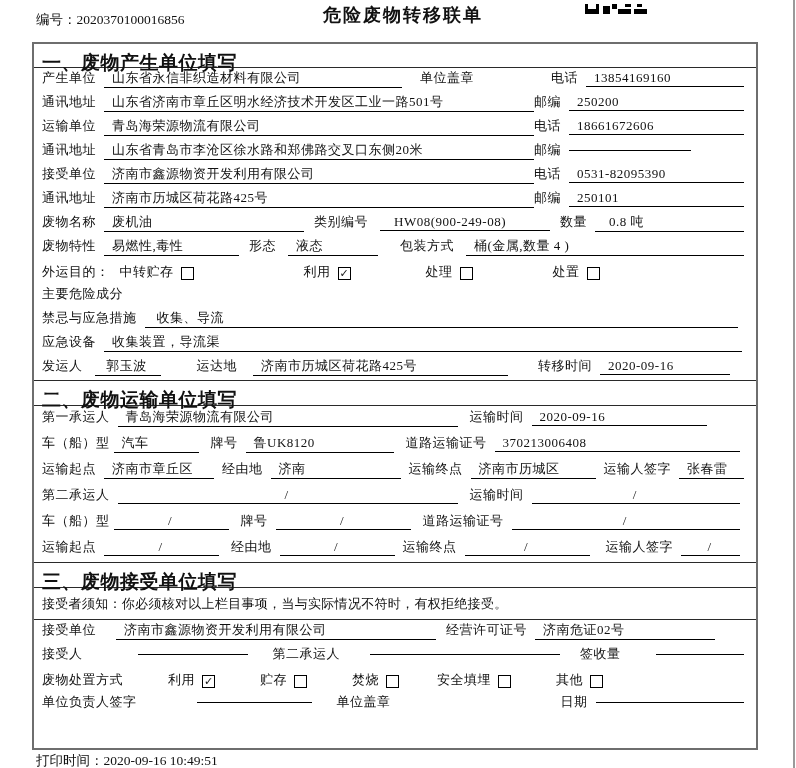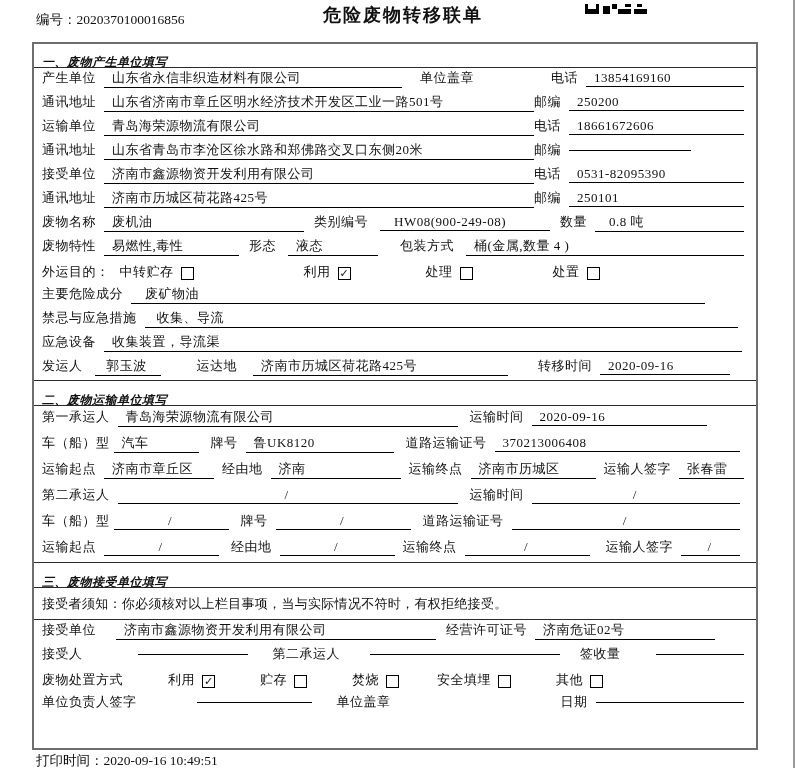--- a/index.html
+++ b/index.html
@@ -8,21 +8,21 @@
 
   .doc-number { position:absolute; left:36px; top:11px; font-size:13.5px; white-space:nowrap; }
   .doc-title  { position:absolute; left:323px; top:3px; font-size:18px; font-weight:bold; letter-spacing:2px; white-space:nowrap; }
   .qr-frag    { position:absolute; left:585px; top:0; width:62px; height:10px; }
   .page-edge  { position:absolute; left:793px; top:0; width:2px; height:768px; background:#9a9a9a; }
 
   .form-table { position:absolute; left:32px; top:42px; width:726px; height:708px;
                 border:2px solid #6e6e6e; background:#fff; display:flex; flex-direction:column; }
 
   .sec    { flex:none; height:24px; display:flex; align-items:center; padding:14px 6px 0 8px;
-            font-size:12px; font-weight:bold; border-bottom:1.5px solid #2a2a2a; letter-spacing:.5px;font-style:italic; }
+            font-size:19px; font-weight:bold; border-bottom:1.5px solid #2a2a2a; letter-spacing:.5px; }
   .sec.bt { height:26px; border-top:1.5px solid #2a2a2a; }
   .notice { flex:none; height:32px; display:flex; align-items:center; padding:0 6px 0 8px;
             font-size:13px; border-bottom:1.5px solid #2a2a2a; letter-spacing:.3px; }
 
   .row   { flex:none; display:flex; align-items:center; padding:0 6px 4px 8px; font-size:13px; }
   .rh24  { height:24px; }
   .rh26  { height:26px; }
 
   .lbl   { flex:none; white-space:nowrap; letter-spacing:.5px; }
   .fill  { flex:none; border-bottom:1px solid #000; white-space:nowrap; overflow:hidden;
@@ -146,21 +146,20 @@
       <span class="cb"></span>
     </span>
     <span class="opt ml80">
       <span class="lbl">处置</span>
       <span class="cb"></span>
     </span>
   </div>
 
   <div class="row rh24">
     <span class="lbl">主要危险成分</span>
-    <span class="fill grow ml8 mr45" style="padding-left:14px">废矿物油</span>
   </div>
 
   <div class="row rh24">
     <span class="lbl">禁忌与应急措施</span>
     <span class="fill grow ml8 mr12" style="padding-left:12px">收集、导流</span>
   </div>
 
   <div class="row rh24">
     <span class="lbl">应急设备</span>
     <span class="fill grow ml8 mr8">收集装置，导流渠</span>

